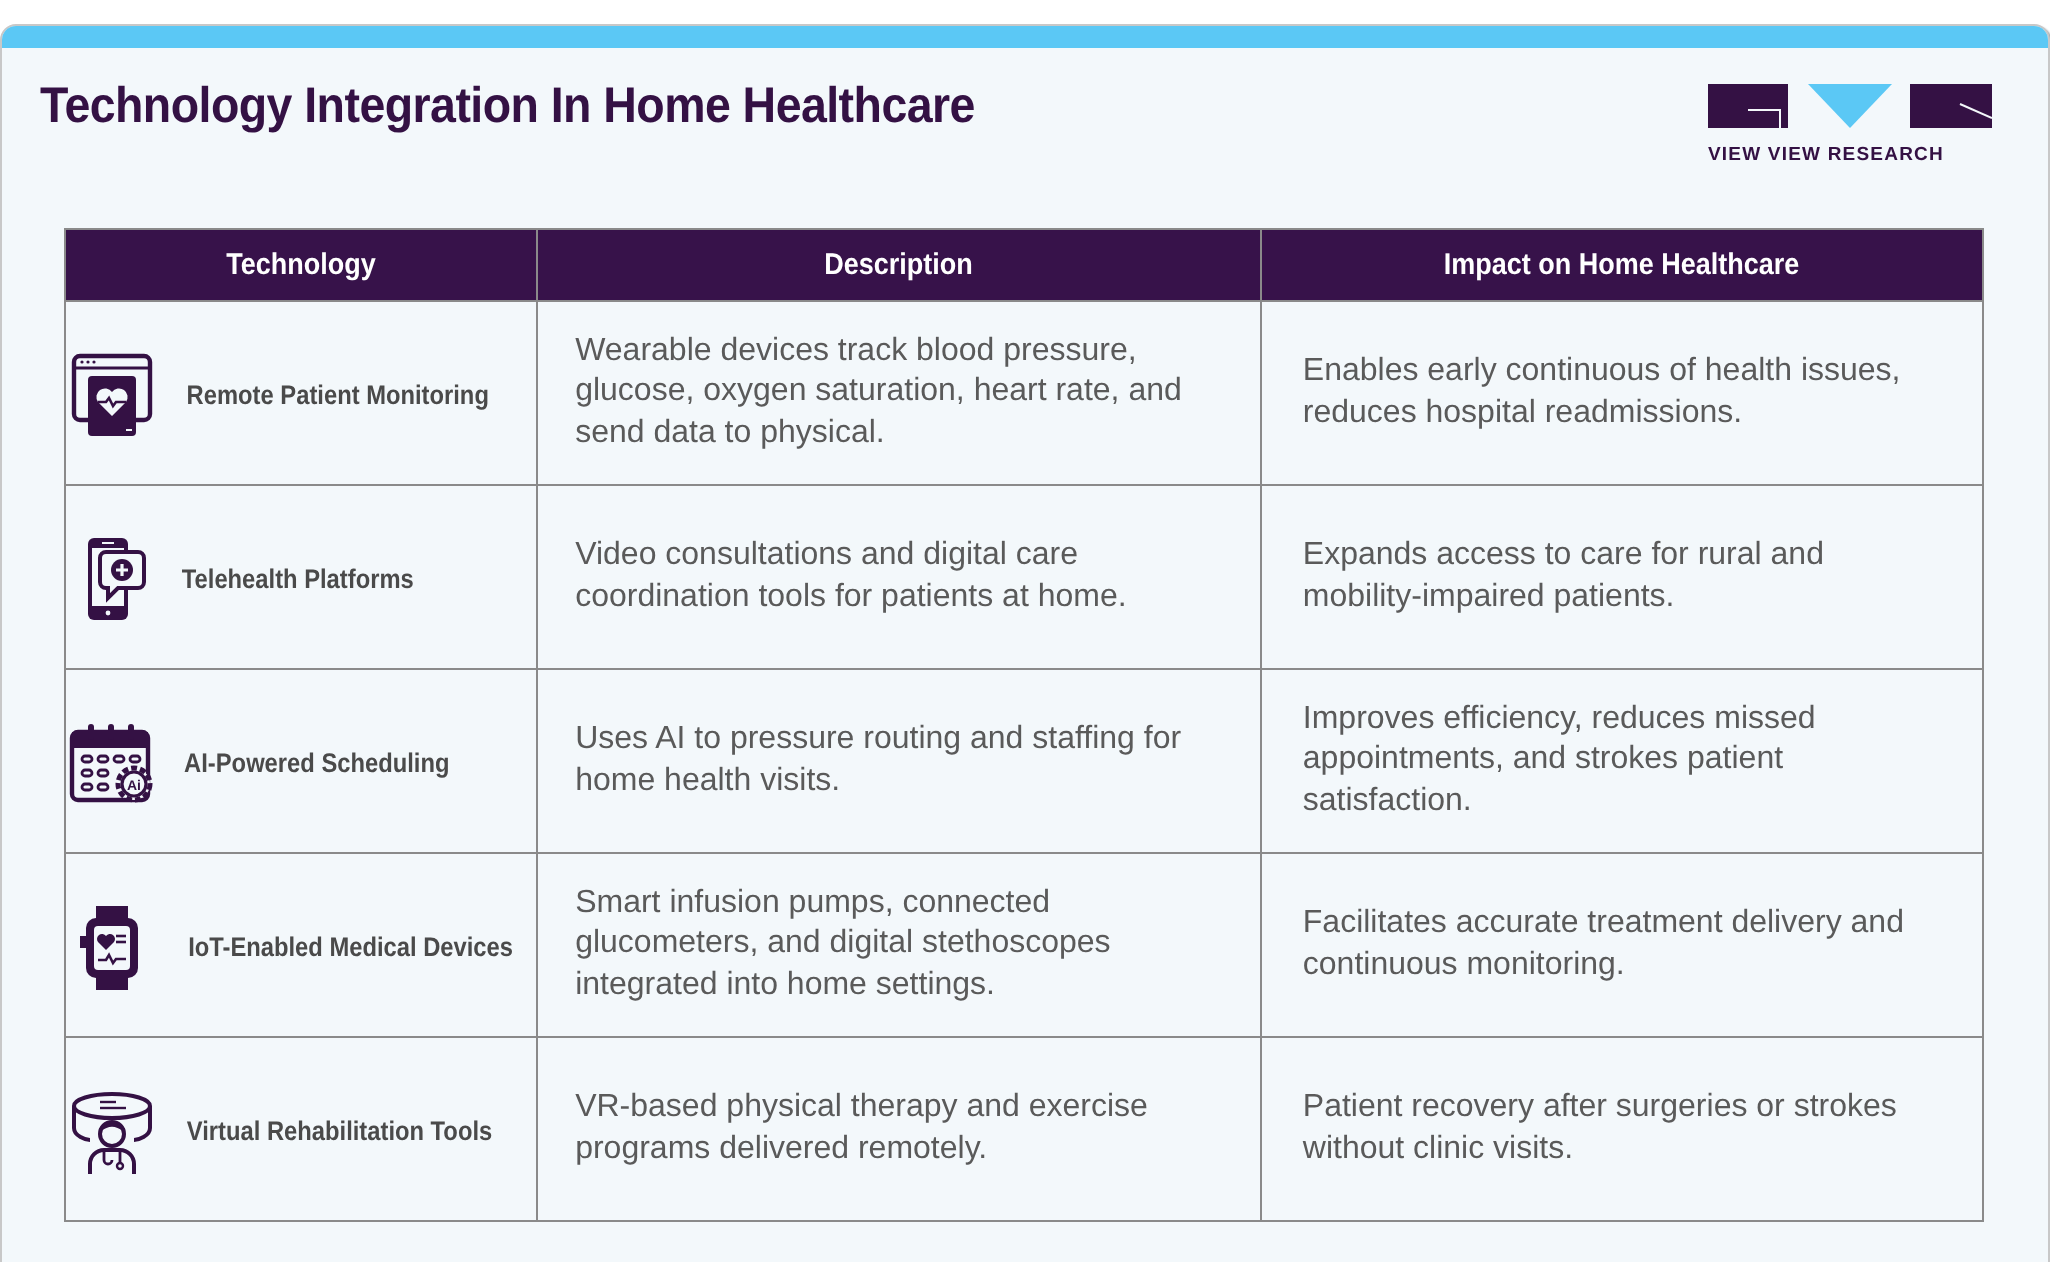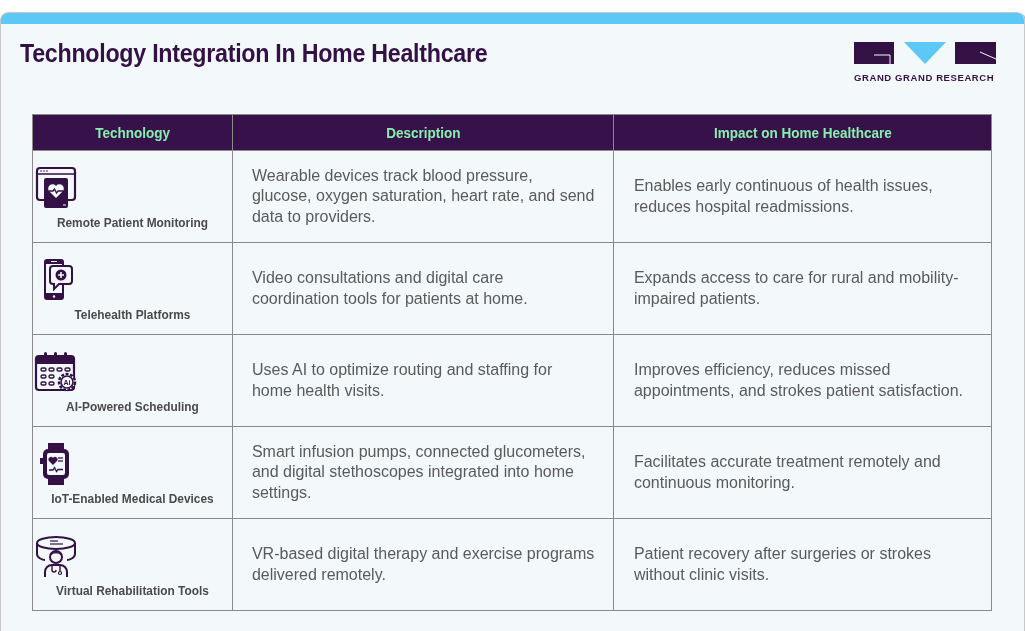--- a/index.html
+++ b/index.html
@@ -35,34 +35,34 @@
       position: absolute; left: 0; top: 30px; width: 142px;
       font-size: 9.5px; font-weight: bold; letter-spacing: 0.6px; color: #341144;
       white-space: nowrap;
     }
     table.grid {
       position: absolute; left: 31px; top: 101px;
       border-collapse: collapse;
       width: 960px;
     }
     table.grid th {
-      background: #37124a; color: #86efac;
+      background: #37124a; color: #ffffff;
       font-weight: bold; font-size: 15px; height: 35px;
       border: 1px solid #8a8a8a; padding: 0;
       text-align: center;
     }
     table.grid th span { display: inline-block; transform: scaleX(0.9); }
     table.grid td {
       border: 1px solid #8a8a8a;
       height: 91px; padding: 0; vertical-align: middle;
     }
     td.tech { width: 199px; text-align: center; }
     td.desc { width: 381px; }
     td.impact { width: 378px; }
-    .tech-wrap { display: flex; flex-direction: column; gap: 4px; padding-top: 2px; }
+    .tech-wrap { display: flex; align-items: center; gap: 4px; padding-top: 2px; }
     .tech-icon { width: 46px; height: 46px; }
     .tech-label {
       font-size: 13.5px; font-weight: bold; color: #4a4a4a;
       transform: scaleX(0.88); white-space: nowrap;
     }
     .cell-text {
       font-size: 16px; line-height: 20.5px; color: #5a5a5a;
       padding: 0 18px 0 19px;
     }
     td.impact .cell-text { padding-left: 20px; }
@@ -76,21 +76,21 @@
   <h1 class="title">Technology Integration In Home Healthcare</h1>
 
   <div class="logo">
     <svg class="logo-marks" width="142" height="22" viewBox="0 0 142 22">
       <rect x="0" y="0" width="40" height="22" fill="#341144"></rect>
       <path d="M20 13 H36 V22" stroke="#f3f8fb" stroke-width="1" fill="none"></path>
       <polygon points="50,0 92,0 71,22" fill="#5bc8f5"></polygon>
       <rect x="101" y="0" width="41" height="22" fill="#341144"></rect>
       <path d="M126 10 L142 17" stroke="#f3f8fb" stroke-width="1"></path>
     </svg>
-    <div class="logo-text">GRAND GRAND RESEARCH</div>
+    <div class="logo-text">VIEW VIEW RESEARCH</div>
   </div>
 
   <table class="grid">
     <thead>
       <tr>
         <th><span>Technology</span></th>
         <th><span>Description</span></th>
         <th><span>Impact on Home Healthcare</span></th>
       </tr>
     </thead>
@@ -107,21 +107,21 @@
                 <circle cx="14" cy="6" r="0.8" fill="#341144"></circle>
               <rect x="11" y="13" width="24" height="30" rx="2" fill="#341144"></rect>
               <path d="M23 33 L16 26 a4 4 0 0 1 7 -5 a4 4 0 0 1 7 5 Z" fill="#f3f8fb"></path>
               <path d="M16 26 h4 l1.5 -2 l2 4 l1.5 -2 h5" stroke="#341144" stroke-width="1.3" fill="none"></path>
               <line x1="30" y1="40" x2="33" y2="40" stroke="#f3f8fb" stroke-width="1"></line>
             </svg>
             <span class="tech-label">Remote Patient Monitoring</span>
           </div>
         </td>
         <td class="desc">
-          <div class="cell-text">Wearable devices track blood pressure, glucose, oxygen saturation, heart rate, and send data to providers.</div>
+          <div class="cell-text">Wearable devices track blood pressure, glucose, oxygen saturation, heart rate, and send data to physical.</div>
         </td>
         <td class="impact">
           <div class="cell-text">Enables early continuous of health issues, reduces hospital readmissions.</div>
         </td>
       </tr>
 
       <tr>
         <td class="tech">
           <div class="tech-wrap">
             <svg class="tech-icon" viewBox="0 0 46 46">
@@ -164,21 +164,21 @@
                   <rect x="16" y="33" width="5" height="3" rx="1.5"></rect>
               </g>
               <circle cx="34" cy="33" r="8" fill="#f3f8fb" stroke="#341144" stroke-width="2.5" stroke-dasharray="3 1.5"></circle>
               <circle cx="34" cy="33" r="6" fill="#f3f8fb" stroke="#341144" stroke-width="1.6"></circle>
               <text x="34" y="36" font-size="7" font-weight="bold" text-anchor="middle" fill="#341144" font-family="Liberation Sans, sans-serif">Ai</text>
             </svg>
             <span class="tech-label">AI-Powered Scheduling</span>
           </div>
         </td>
         <td class="desc">
-          <div class="cell-text">Uses AI to optimize routing and staffing for home health visits.</div>
+          <div class="cell-text">Uses AI to pressure routing and staffing for home health visits.</div>
         </td>
         <td class="impact">
           <div class="cell-text">Improves efficiency, reduces missed appointments, and strokes patient satisfaction.</div>
         </td>
       </tr>
 
       <tr>
         <td class="tech">
           <div class="tech-wrap">
             <svg class="tech-icon" viewBox="0 0 46 46">
@@ -191,21 +191,21 @@
               <line x1="25" y1="20" x2="30" y2="20" stroke="#341144" stroke-width="1.3"></line>
               <path d="M16 29 h4 l1.5 -2.5 l2 4 l1.5 -2 h5" stroke="#341144" stroke-width="1.3" fill="none"></path>
             </svg>
             <span class="tech-label">IoT-Enabled Medical Devices</span>
           </div>
         </td>
         <td class="desc">
           <div class="cell-text">Smart infusion pumps, connected glucometers, and digital stethoscopes integrated into home settings.</div>
         </td>
         <td class="impact">
-          <div class="cell-text">Facilitates accurate treatment remotely and continuous monitoring.</div>
+          <div class="cell-text">Facilitates accurate treatment delivery and continuous monitoring.</div>
         </td>
       </tr>
 
       <tr>
         <td class="tech">
           <div class="tech-wrap">
             <svg class="tech-icon" viewBox="0 0 46 46">
               <ellipse cx="23" cy="10" rx="19" ry="6" fill="none" stroke="#341144" stroke-width="2"></ellipse>
               <path d="M4 10 v11 c0 4 6 6 8 6 M42 10 v11 c0 4 -6 6 -8 6" fill="none" stroke="#341144" stroke-width="2"></path>
               <line x1="17" y1="8" x2="25" y2="8" stroke="#341144" stroke-width="1.2"></line>
@@ -213,21 +213,21 @@
               <circle cx="23" cy="24" r="6" fill="#f3f8fb" stroke="#341144" stroke-width="2"></circle>
               <path d="M17 22 q6 -5 12 0" fill="none" stroke="#341144" stroke-width="1.6"></path>
               <path d="M12 44 v-5 a7 7 0 0 1 7 -7 h8 a7 7 0 0 1 7 7 v5" fill="none" stroke="#341144" stroke-width="2"></path>
               <path d="M19 32 v5 a2 2 0 0 0 4 0 M27 32 v6" fill="none" stroke="#341144" stroke-width="1.4"></path>
               <circle cx="27" cy="40" r="1.5" fill="none" stroke="#341144" stroke-width="1.2"></circle>
             </svg>
             <span class="tech-label">Virtual Rehabilitation Tools</span>
           </div>
         </td>
         <td class="desc">
-          <div class="cell-text">VR-based digital therapy and exercise programs delivered remotely.</div>
+          <div class="cell-text">VR-based physical therapy and exercise programs delivered remotely.</div>
         </td>
         <td class="impact">
           <div class="cell-text">Patient recovery after surgeries or strokes without clinic visits.</div>
         </td>
       </tr>
     </tbody>
   </table>
 </div>
 
 </body></html>

